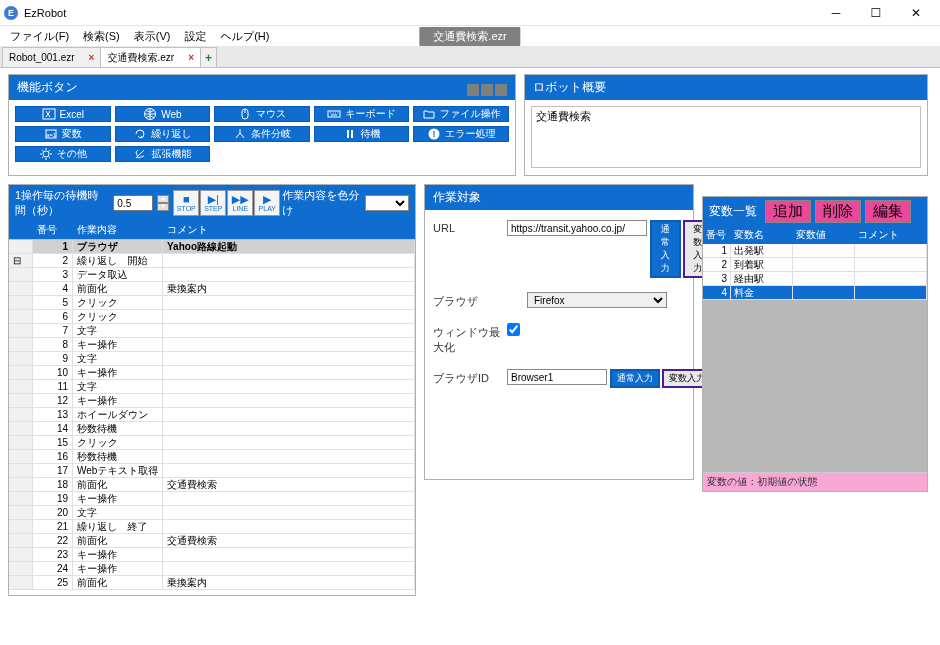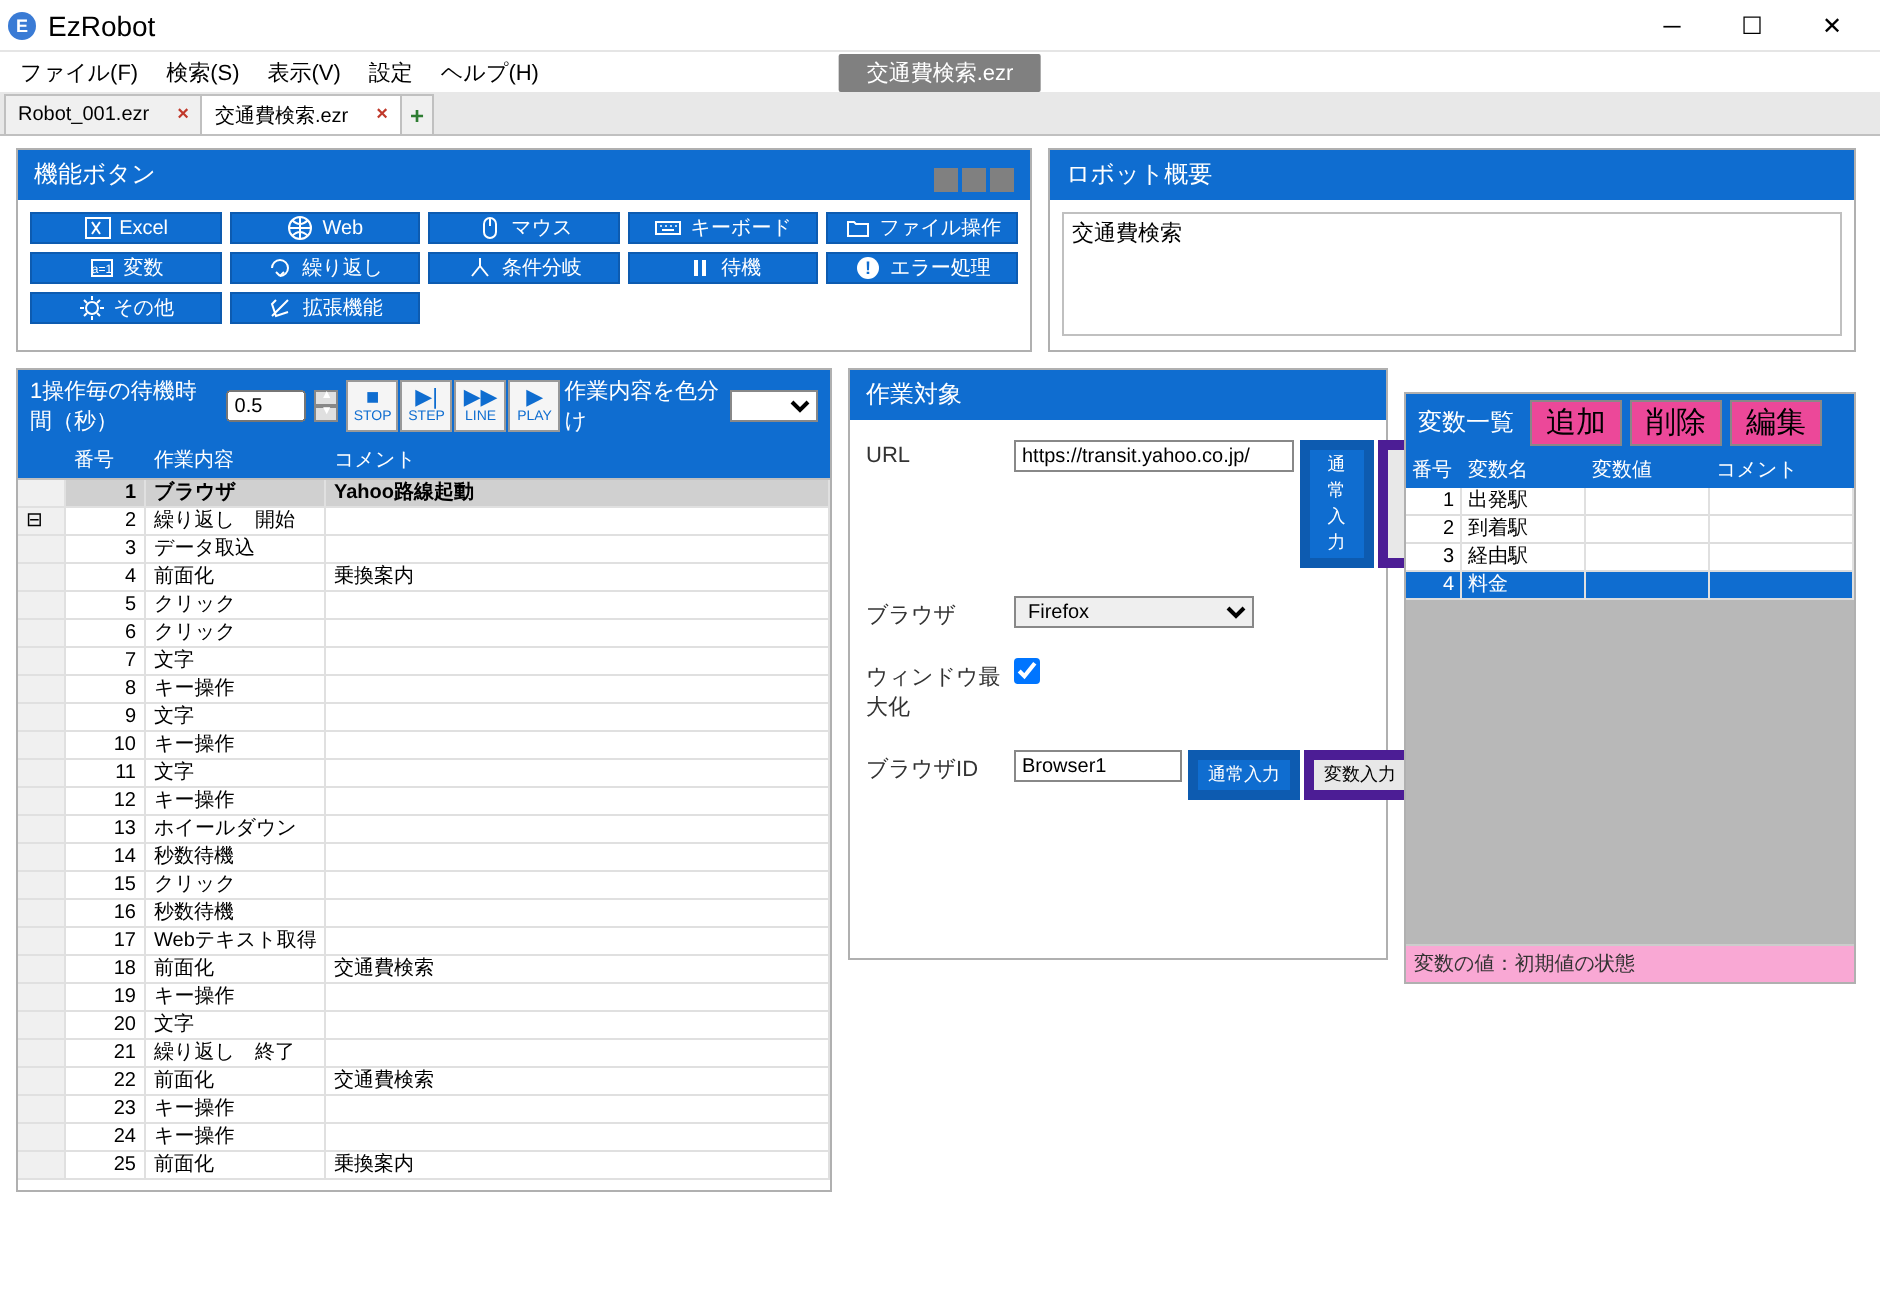--- a/index.html
+++ b/index.html
@@ -1,19 +1,19 @@
 <!DOCTYPE html>
 <html><head>
 <meta charset="utf-8">
 <style>
 * { box-sizing: border-box; margin: 0; padding: 0; font-family: "Meiryo", "MS PGothic", sans-serif; }
 body { background: #fff; width: 940px; height: 645px; overflow: hidden; font-size: 11px; color: #000; }
 .titlebar { height: 26px; display: flex; align-items: center; padding: 0 4px; background: #fff; border-bottom: 1px solid #e5e5e5; }
 .titlebar .app-icon { width: 14px; height: 14px; border-radius: 50%; background: #3a7bd5; margin-right: 6px; display:flex; align-items:center; justify-content:center; color:#fff; font-size:9px; font-weight:bold;}
-.titlebar .title { flex: 0 0 auto; font-size: 14px; }
+.titlebar .title { flex: 0 0 auto; font-size: 11px; }
 .titlebar .spacer { flex: 1; }
 .titlebar .win-btn { width: 40px; height: 26px; display: flex; align-items: center; justify-content: center; font-size: 12px; }
 .menubar { height: 20px; display: flex; align-items: center; gap: 2px; padding: 0 4px; background: #fff; position: relative; }
 .menubar .menu-item { padding: 2px 6px; font-size: 11px; }
 .menubar .center-badge { position: absolute; left: 50%; transform: translateX(-50%); background: #808080; color: #fff; padding: 2px 14px; font-size: 11px; border-radius: 1px; }
 .tabstrip { height: 22px; background: #e8e8e8; display: flex; align-items: flex-end; border-bottom: 1px solid #c0c0c0; padding-left: 2px; gap: 0; }
 .tab { height: 20px; background: #f0f0f0; border: 1px solid #c0c0c0; border-bottom: none; padding: 2px 6px; font-size: 10px; display: flex; align-items: center; gap: 14px; margin-right: -1px;}
 .tab.active { background: #fff; }
 .tab .tab-close { color: #c0392b; font-weight: bold; font-size: 10px; }
 .tab .tab-plus { color: #2e7d32; font-weight: bold; font-size: 12px; }
@@ -48,23 +48,23 @@
 .step-row > div { padding:0 4px; border-right:1px solid #e0e0e0; white-space:nowrap; overflow:hidden; line-height:14px;}
 .step-row.selected { background:#d0d0d0; font-weight:bold;}
 .step-row .handle { background:#f0f0f0; }
 .step-row .num { text-align:right; }
 .target-panel { height: 296px; }
 .target-body { padding:10px 8px; display:grid; grid-template-columns: 70px 1fr; row-gap:14px; column-gap:4px; align-items:start; font-size:11px; color:#333;}
 .target-body label { padding-top:2px;}
 .field-stack { display:flex; flex-direction:row; gap:3px; }
 .txt-input { width: 140px; border:1px solid #888; padding:1px 3px; font-size:10px; height:16px;}
 .sm-btns { display:flex; gap:2px;}
-.sm-btn { font-size:9px; padding:1px 5px; border:5px solid #4c1d95; background:#e8e8e8;}
+.sm-btn { font-size:9px; padding:1px 5px; border:2px solid #4c1d95; background:#e8e8e8;}
 .sm-btn.primary { background:#0f6dd0; color:#fff; border-color:#0d5bb0;}
-.select-input { width: 120px; border:1px solid #888; font-size:10px; height:16px; padding:0 2px;}
+.select-input { width: 140px; border:1px solid #888; font-size:10px; height:16px; padding:0 2px;margin-left:20px;}
 .chk { width:13px; height:13px;}
 .vars-panel { height: 296px; display:flex; flex-direction:column;margin-top:12px;}
 .vars-header { background:#0f6dd0; color:#fff; display:flex; align-items:center; padding:3px 6px; gap:4px;}
 .vars-header .vtitle { font-size:12px; }
 .hbtn { font-size:15px; padding:1px 7px; background:#ec4899; border:1px solid #888; color:#000;}
 .var-cols { display:grid; grid-template-columns: 28px 62px 62px 1fr; background:#0f6dd0; color:#fff; font-size:10px;}
 .var-cols > div { padding:2px 3px;}
 .var-body { flex:1; background:#b8b8b8; overflow:auto;}
 .var-row { display:grid; grid-template-columns: 28px 62px 62px 1fr; background:#fff; font-size:10px; border-bottom:1px solid #ddd; height:14px;}
 .var-row > div { padding:0 3px; border-right:1px solid #e0e0e0; line-height:14px;}
@@ -450,21 +450,21 @@
             <button class="sm-btn primary">通常入力</button>
             <button class="sm-btn">変数入力</button>
           </div>
         </div>
         <label>ブラウザ</label>
         <div><select class="select-input"><option>Firefox</option></select></div>
         <label>ウィンドウ最大化</label>
         <div><input type="checkbox" class="chk" checked="" style=""></div>
         <label>ブラウザID</label>
         <div class="field-stack">
-          <input class="txt-input" style="width: 84px;" value="Browser1">
+          <input class="txt-input" style="width: 100px;" value="Browser1">
           <div class="sm-btns">
             <button class="sm-btn primary">通常入力</button>
             <button class="sm-btn">変数入力</button>
           </div>
         </div>
       </div>
     </div>
 
     <div class="panel vars-panel">
       <div class="vars-header">

